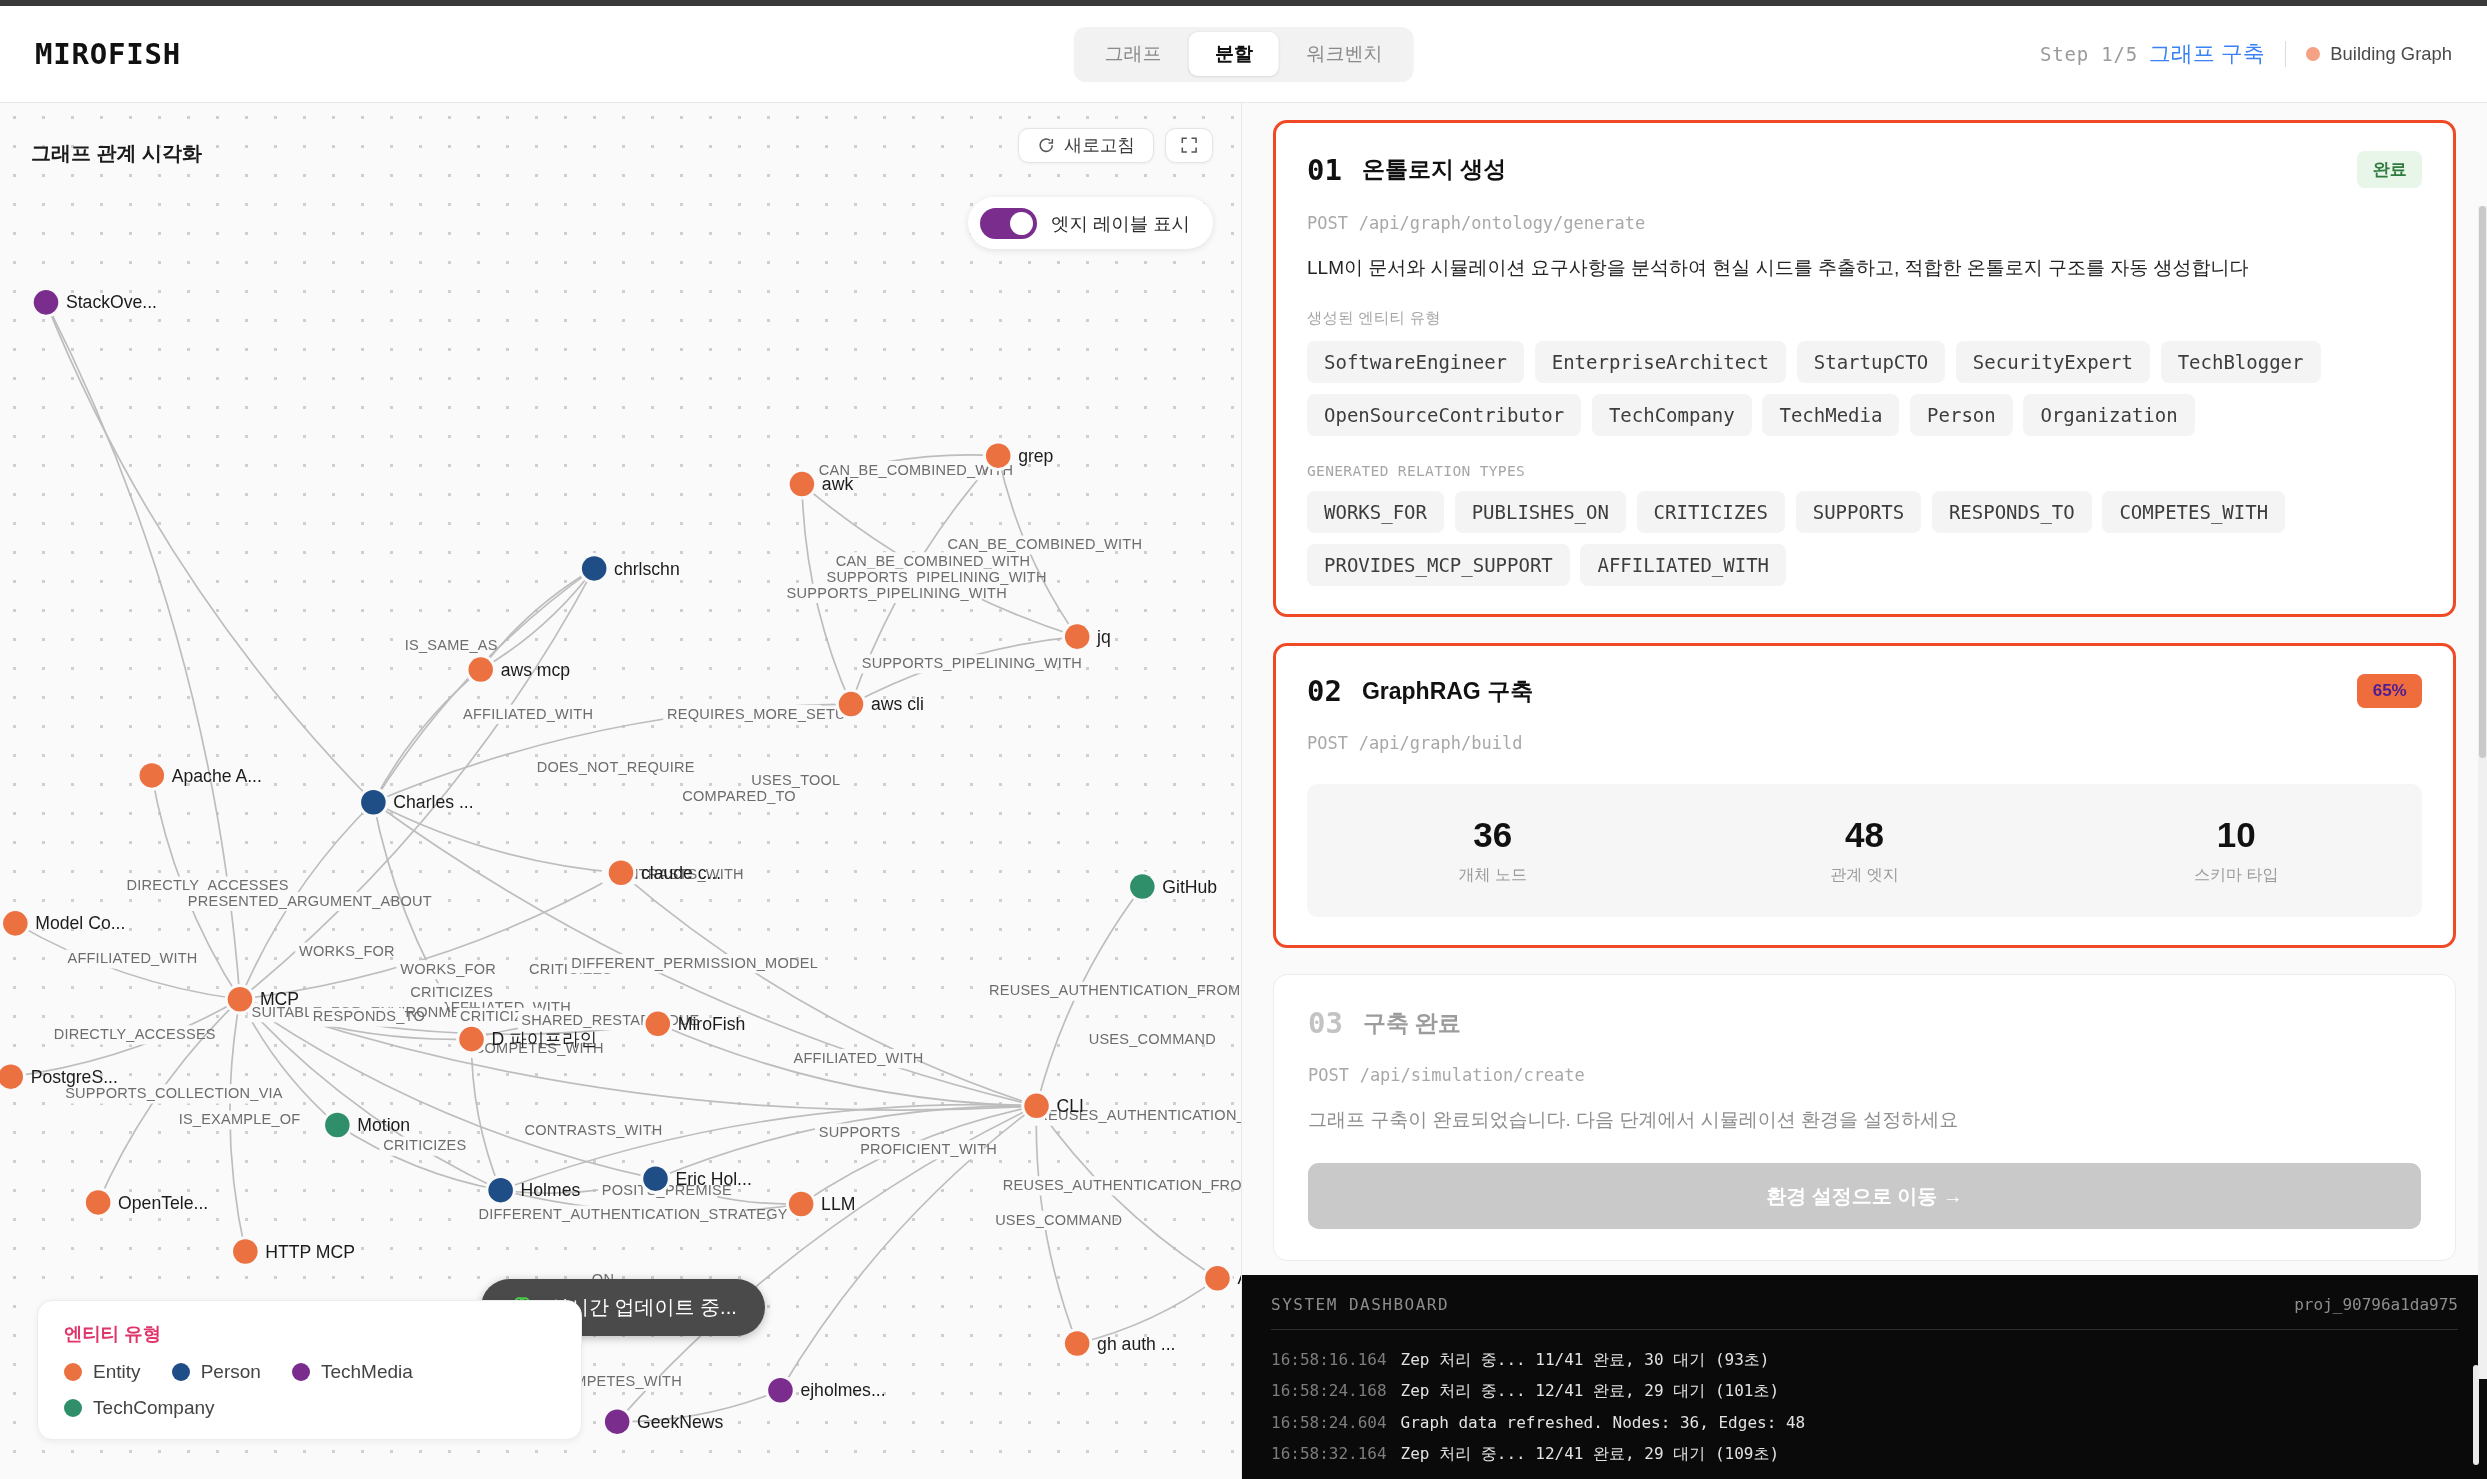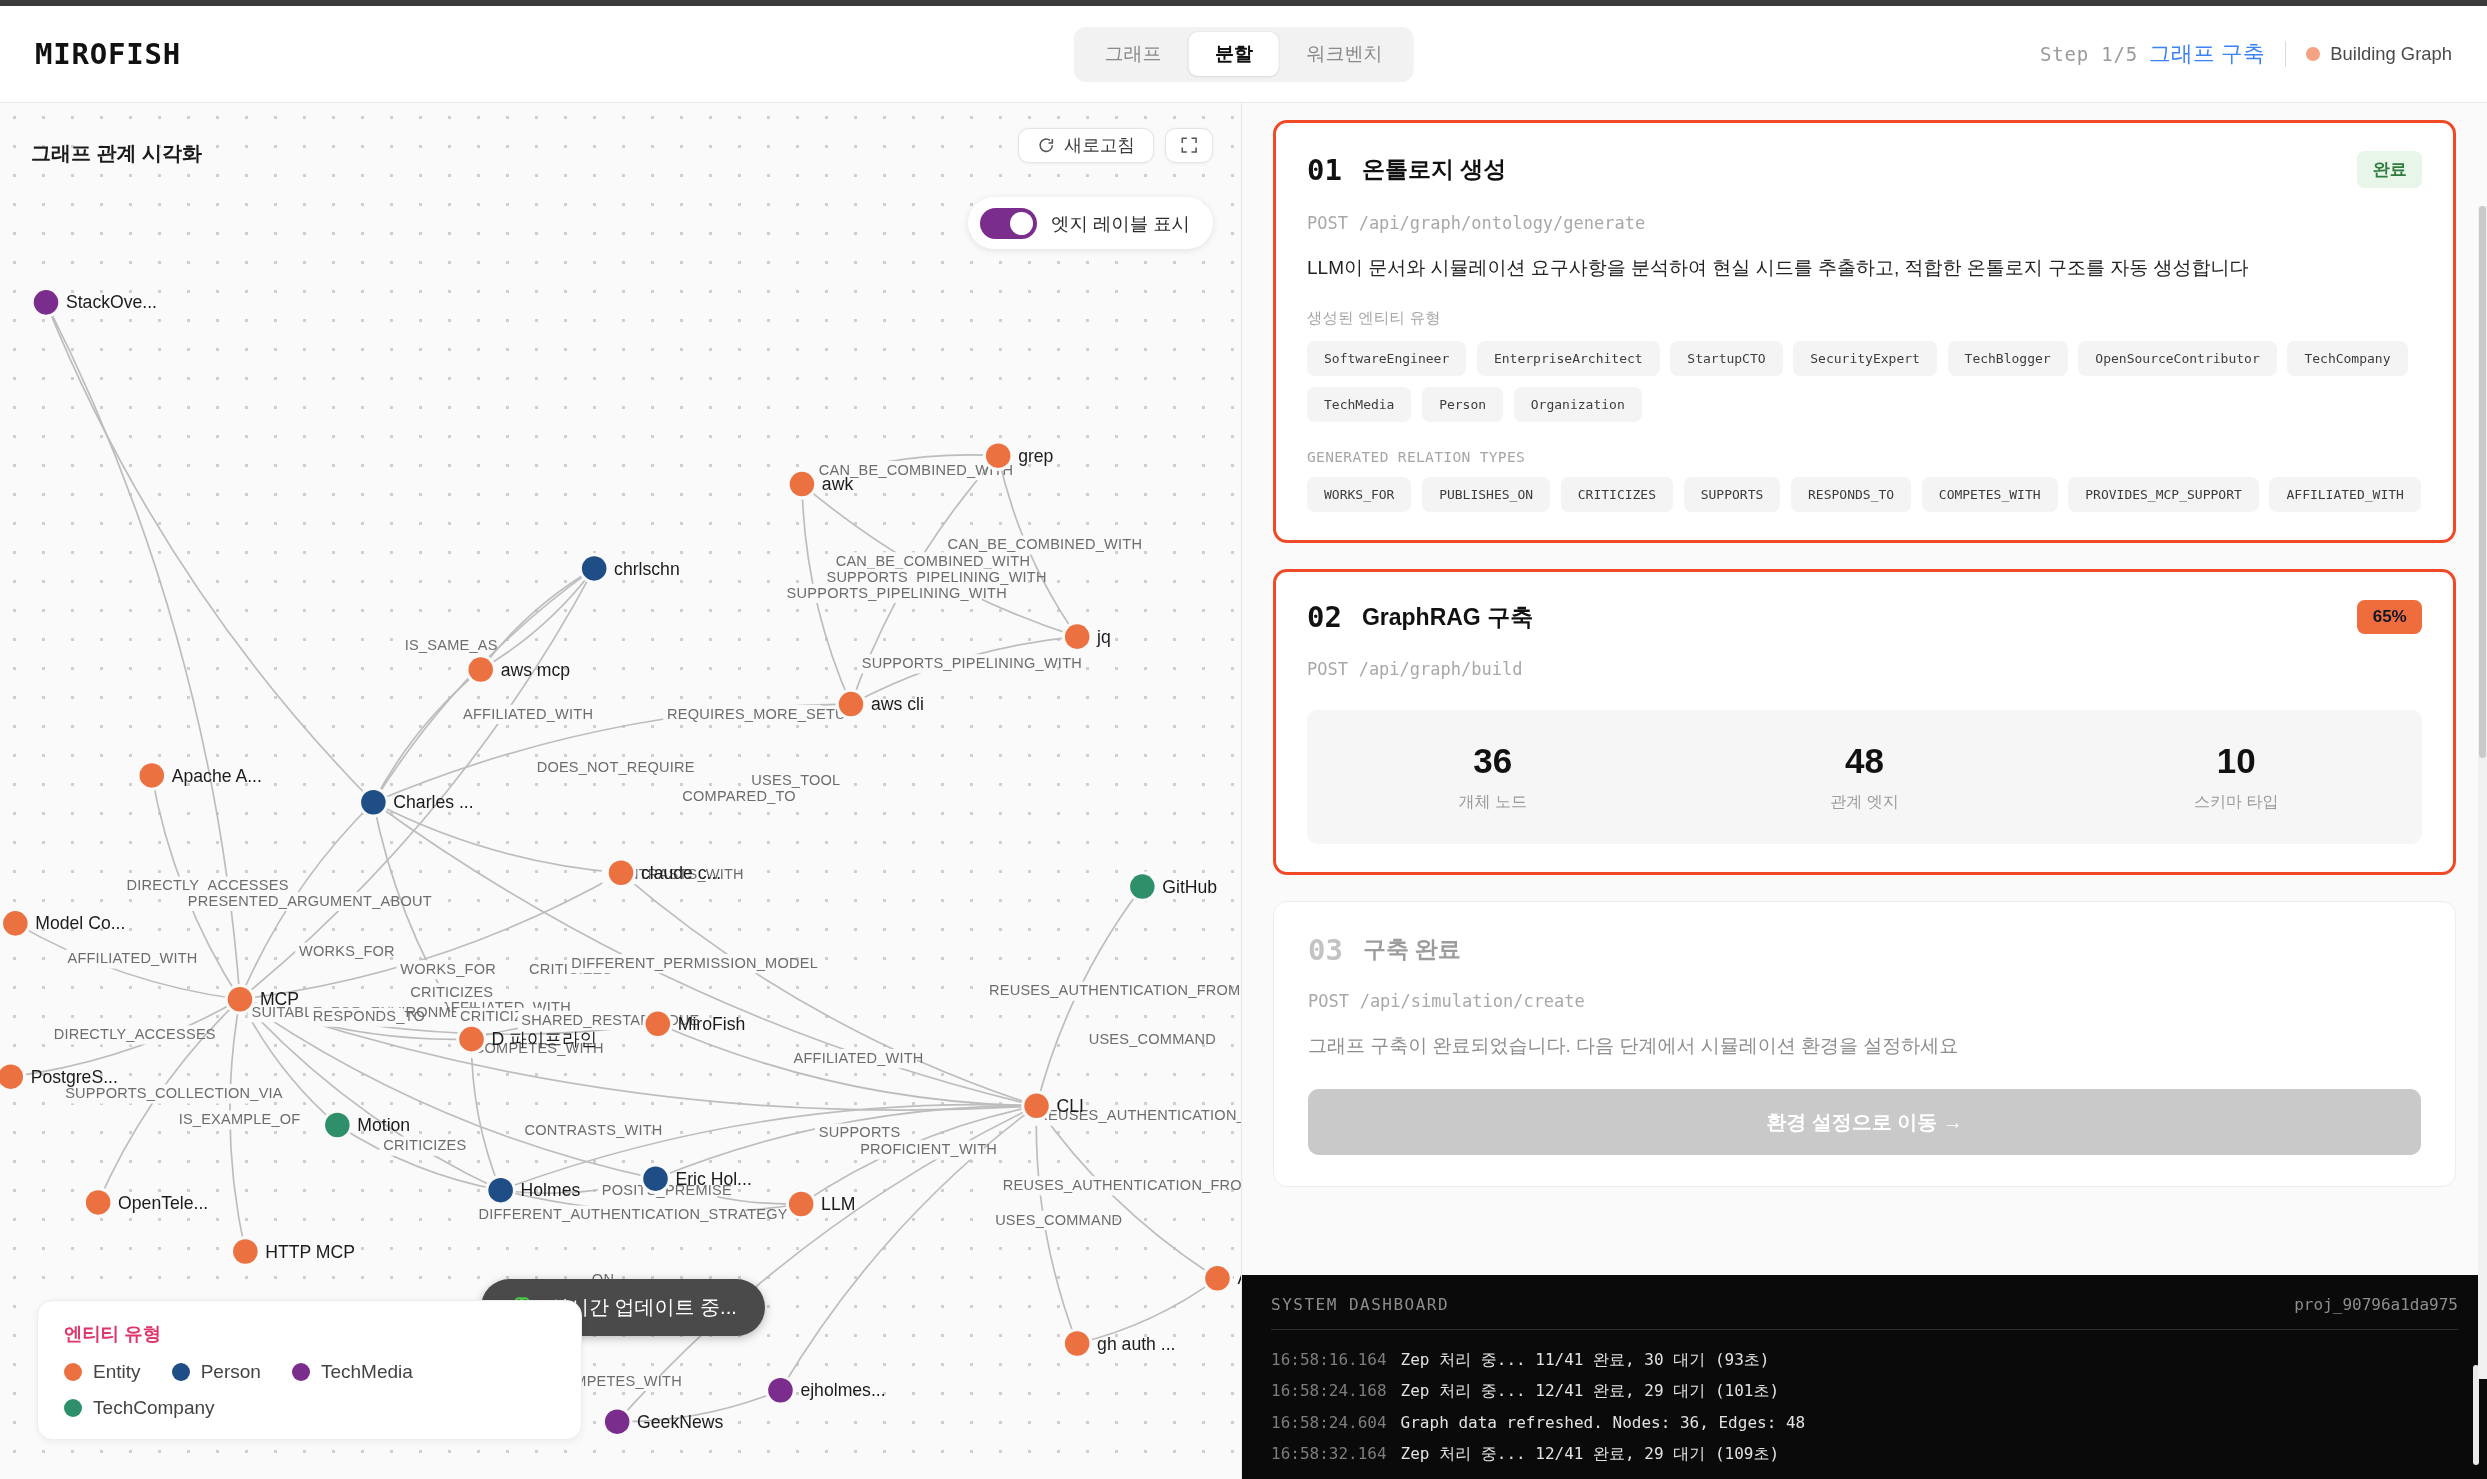--- a/index.html
+++ b/index.html
@@ -166,38 +166,38 @@
     font-size: 29px; font-weight: 700; color: #111;
   }
   .card-num.muted { color: #c3c3c3; }
   .card-title { font-size: 23px; font-weight: 700; color: #111; }
   .card-title.muted { color: #9c9c9c; font-family: Liberation Serif, serif; }
   .badge {
     margin-left: auto; border-radius: 7.7px; padding: 7px 15.3px;
     font-size: 17px; font-weight: 600;
   }
   .badge.done { background: #e7f6e9; color: #2f7a3d; }
-  .badge.pct { background: #ef6c3d; color: #0f172a; }
+  .badge.pct { background: #ef6c3d; color: #4c1d95; }
   .endpoint {
     font-family: "DejaVu Sans Mono", monospace;
     font-size: 17px; color: #a8a8a8; margin-top: 24.5px;
   }
   .endpoint .verb { margin-right: 10.7px; }
   .card-desc { font-size: 19px; line-height: 1.55; color: #232323; margin-top: 20px; }
   .card-desc.muted { color: #8e8e8e; }
   .sub-label {
     font-size: 15.3px; color: #a6a6a6; margin-top: 26px; margin-bottom: 12.3px;
     letter-spacing: 0.3px;
   }
   .sub-label.caps { text-transform: uppercase; font-family:"DejaVu Sans Mono", monospace; font-size:14.6px; }
   .chips { display: flex; flex-wrap: wrap; gap: 10.7px; }
   .chip {
     background: #f4f4f4; border-radius: 7.7px; padding: 10px 17px;
     font-family: "DejaVu Sans Mono", monospace;
-    font-size: 13px; color: #3d3d3d; white-space: nowrap; cursor: pointer;
+    font-size: 19px; color: #3d3d3d; white-space: nowrap; cursor: pointer;
   }
   .stats {
     margin-top: 31px; background: #f6f6f6; border-radius: 10.7px;
     display: flex; padding: 31px 0;
   }
   .stat { flex: 1; text-align: center; }
   .stat-val { font-size: 35px; font-weight: 700; color: #111; }
   .stat-lab { font-size: 16px; color: #9b9b9b; margin-top: 10.7px; }
   .cta-btn {
     margin-top: 29px; width: 100%; height: 66px; border: none;

